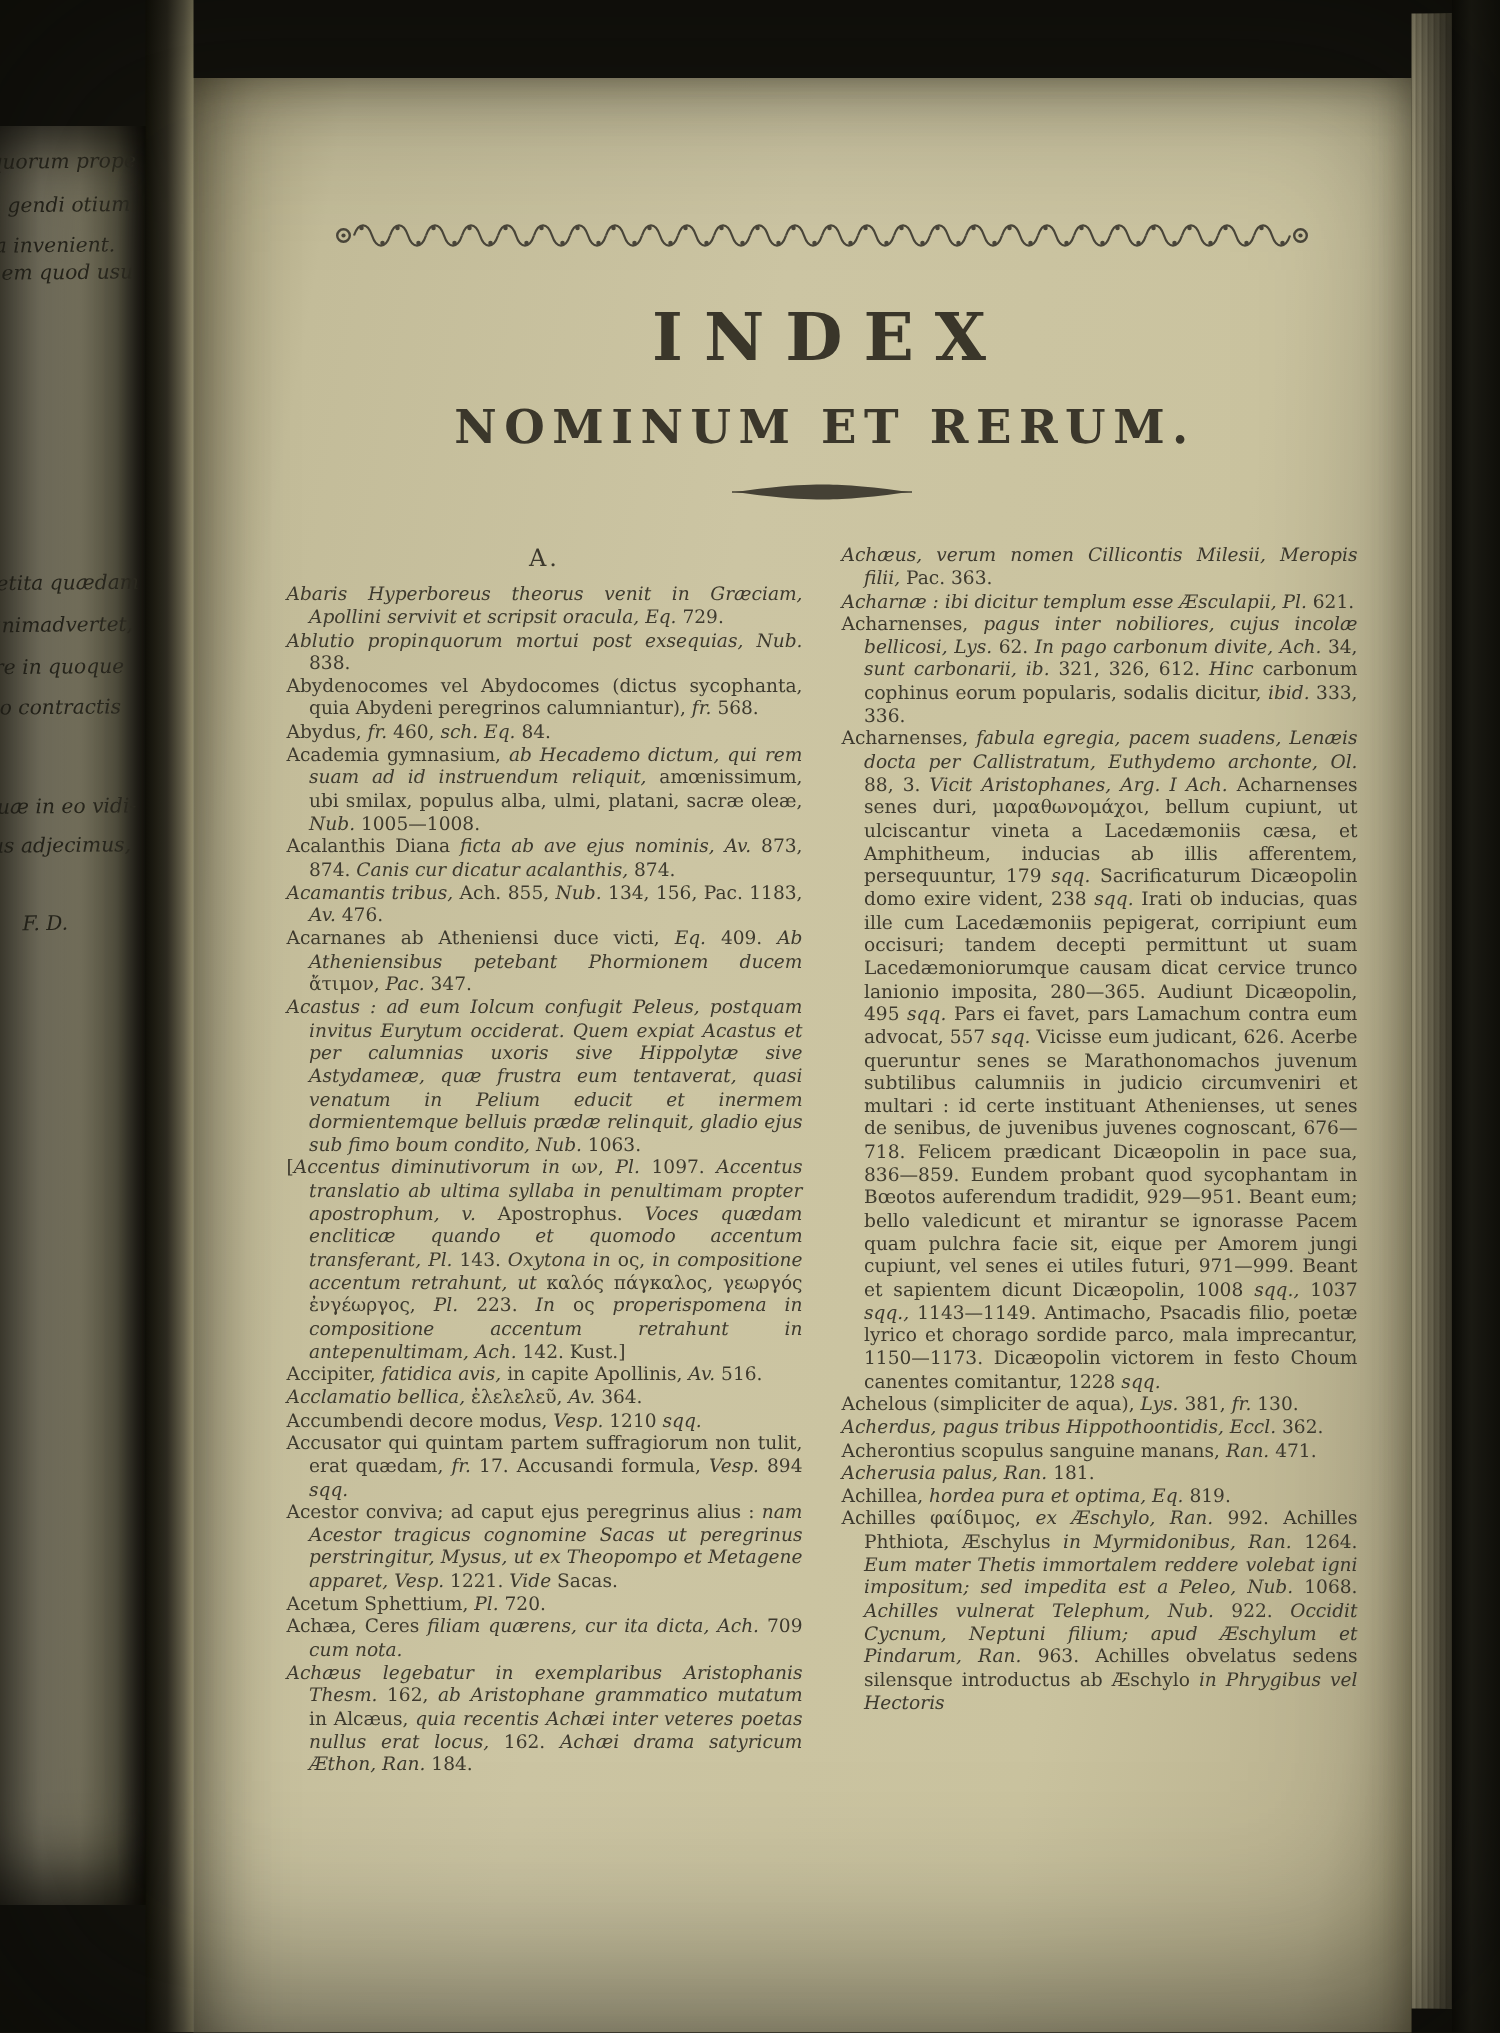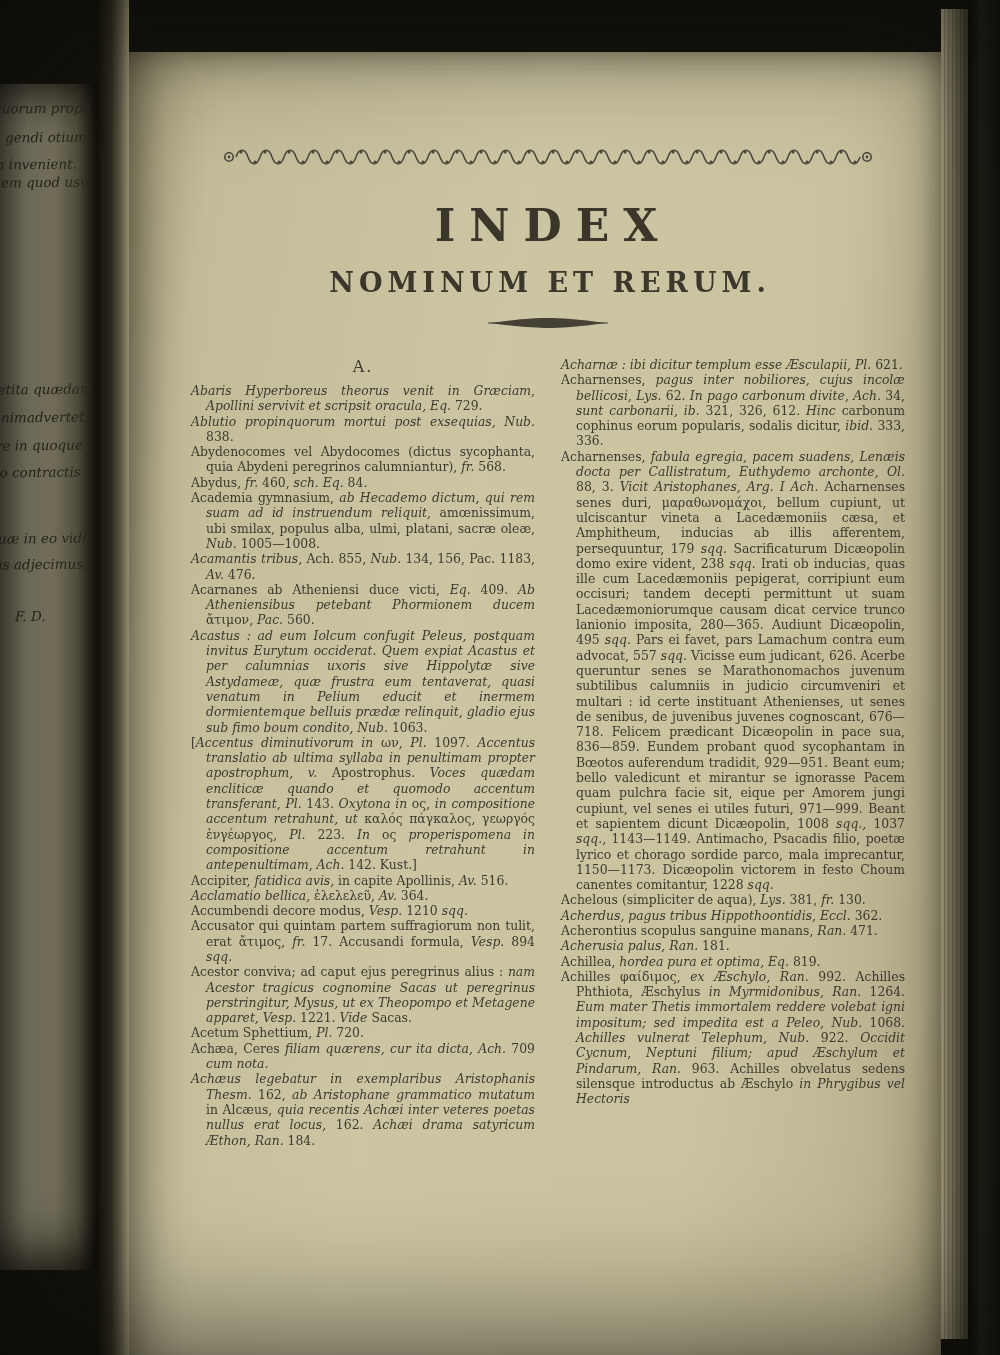--- a/index.html
+++ b/index.html
@@ -23,21 +23,21 @@
     box-shadow:inset 34px 0 55px -28px rgba(25,22,12,.6),
                inset -14px 0 26px -12px rgba(60,54,34,.45),
                inset 0 -34px 55px -32px rgba(45,40,24,.5),
                inset 0 26px 45px -30px rgba(45,40,24,.4);
     padding:0;box-sizing:border-box;margin-top:47px;}
   .page-inner{padding:92px 36px 0 62px;}
 
   .ornament-wrap{text-align:center;}
   .title{margin:26px 0 0 0;text-align:center;font-size:44px;font-weight:700;
     letter-spacing:14px;color:#3a362a;padding-left:10px;}
-  .subtitle{margin:16px 0 0 0;text-align:center;font-size:27px;font-weight:700;
+  .subtitle{margin:16px 0 0 0;text-align:center;font-size:31px;font-weight:700;
     letter-spacing:5px;color:#3b372b;padding-left:4px;}
   .divider-wrap{text-align:center;margin-top:16px;}
 
   .columns{display:flex;gap:26px;margin-top:24px;}
   .col{flex:1 1 0;min-width:0;}
   .section-letter{text-align:center;font-size:16px;letter-spacing:2px;color:#3d392d;margin-bottom:7px;}
   .entry{margin:0;padding-left:15px;text-indent:-15px;text-align:justify;
     font-size:12.4px;line-height:15.3px;color:#3e3a2e;}
   .it{font-style:italic;}
 
@@ -130,34 +130,36 @@
       </div>
 
       <div class="columns">
         <div class="col" id="col-left">
           <div class="section-letter">A.</div>
         <p class="entry"><span class="it">Abaris Hyperboreus theorus venit in Græciam, Apollini servivit et scripsit oracula, Eq.</span><span> 729.</span></p>
             <p class="entry"><span class="it">Ablutio propinquorum mortui post exsequias, Nub.</span><span> 838.</span></p>
             <p class="entry"><span>Abydenocomes vel Abydocomes (dictus sycophanta, quia Abydeni peregrinos calumniantur), </span><span class="it">fr.</span><span> 568.</span></p>
             <p class="entry"><span>Abydus, </span><span class="it">fr.</span><span> 460, </span><span class="it">sch. Eq.</span><span> 84.</span></p>
             <p class="entry"><span>Academia gymnasium, </span><span class="it">ab Hecademo dictum, qui rem suam ad id instruendum reliquit,</span><span> amœnissimum, ubi smilax, populus alba, ulmi, platani, sacræ oleæ, </span><span class="it">Nub.</span><span> 1005—1008.</span></p>
+            <p class="entry"><span>Acalanthis Diana </span><span class="it">ficta ab ave ejus nominis, Av.</span><span> 873, 874. </span><span class="it">Canis cur dicatur acalanthis,</span><span> 874.</span></p>
             <p class="entry"><span class="it">Acamantis tribus,</span><span> Ach. 855, </span><span class="it">Nub.</span><span> 134, 156, Pac. 1183, </span><span class="it">Av.</span><span> 476.</span></p>
-            <p class="entry"><span>Acarnanes ab Atheniensi duce victi, </span><span class="it">Eq.</span><span> 409. </span><span class="it">Ab Atheniensibus petebant Phormionem ducem</span><span> ἄτιμον, </span><span class="it">Pac.</span><span> 560.</span></p>
+            <p class="entry"><span>Acarnanes ab Atheniensi duce victi, </span><span class="it">Eq.</span><span> 409. </span><span class="it">Ab Atheniensibus petebant Phormionem ducem</span><span> ἄτιμον, </span><span class="it">Pac.</span><span> 347.</span></p>
             <p class="entry"><span class="it">Acastus : ad eum Iolcum confugit Peleus, postquam invitus Eurytum occiderat. Quem expiat Acastus et per calumnias uxoris sive Hippolytæ sive Astydameæ, quæ frustra eum tentaverat, quasi venatum in Pelium educit et inermem dormientemque belluis prædæ relinquit, gladio ejus sub fimo boum condito, Nub.</span><span> 1063.</span></p>
             <p class="entry"><span>[</span><span class="it">Accentus diminutivorum in</span><span> ων, </span><span class="it">Pl.</span><span> 1097. </span><span class="it">Accentus translatio ab ultima syllaba in penultimam propter apostrophum, v.</span><span> Apostrophus. </span><span class="it">Voces quædam encliticæ quando et quomodo accentum transferant, Pl.</span><span> 143. </span><span class="it">Oxytona in</span><span> ος, </span><span class="it">in compositione accentum retrahunt, ut</span><span> καλός πάγκαλος, γεωργός ἐνγέωργος, </span><span class="it">Pl.</span><span> 223. </span><span class="it">In</span><span> ος </span><span class="it">properispomena in compositione accentum retrahunt in antepenultimam, Ach.</span><span> 142. Kust.]</span></p>
             <p class="entry"><span>Accipiter, </span><span class="it">fatidica avis,</span><span> in capite Apollinis, </span><span class="it">Av.</span><span> 516.</span></p>
             <p class="entry"><span class="it">Acclamatio bellica,</span><span> ἐλελελεῦ, </span><span class="it">Av.</span><span> 364.</span></p>
             <p class="entry"><span>Accumbendi decore modus, </span><span class="it">Vesp.</span><span> 1210 </span><span class="it">sqq.</span></p>
-            <p class="entry"><span>Accusator qui quintam partem suffragiorum non tulit, erat ἄτιμος, </span><span class="it">fr.</span><span> 17. Accusandi formula, </span><span class="it">Vesp.</span><span> 894 </span><span class="it">sqq.</span></p>
+            <p class="entry"><span>Accusator qui quintam partem suffragiorum non tulit, erat quædam, </span><span class="it">fr.</span><span> 17. Accusandi formula, </span><span class="it">Vesp.</span><span> 894 </span><span class="it">sqq.</span></p>
             <p class="entry"><span>Acestor conviva; ad caput ejus peregrinus alius : </span><span class="it">nam Acestor tragicus cognomine Sacas ut peregrinus perstringitur, Mysus, ut ex Theopompo et Metagene apparet, Vesp.</span><span> 1221. </span><span class="it">Vide</span><span> Sacas.</span></p>
             <p class="entry"><span>Acetum Sphettium, </span><span class="it">Pl.</span><span> 720.</span></p>
             <p class="entry"><span>Achæa, Ceres </span><span class="it">filiam quærens, cur ita dicta, Ach.</span><span> 709 </span><span class="it">cum nota.</span></p>
             <p class="entry"><span class="it">Achæus legebatur in exemplaribus Aristophanis Thesm.</span><span> 162, </span><span class="it">ab Aristophane grammatico mutatum</span><span> in Alcæus, </span><span class="it">quia recentis Achæi inter veteres poetas nullus erat locus,</span><span> 162. </span><span class="it">Achæi drama satyricum Æthon, Ran.</span><span> 184.</span></p>
           </div>
         <div class="col" id="col-right">
+            <p class="entry"><span class="it">Achæus, verum nomen Cillicontis Milesii, Meropis filii,</span><span> Pac. 363.</span></p>
             <p class="entry"><span class="it">Acharnæ : ibi dicitur templum esse Æsculapii, Pl.</span><span> 621.</span></p>
             <p class="entry"><span>Acharnenses, </span><span class="it">pagus inter nobiliores, cujus incolæ bellicosi, Lys.</span><span> 62. </span><span class="it">In pago carbonum divite, Ach.</span><span> 34, </span><span class="it">sunt carbonarii, ib.</span><span> 321, 326, 612. </span><span class="it">Hinc</span><span> carbonum cophinus eorum popularis, sodalis dicitur, </span><span class="it">ibid.</span><span> 333, 336.</span></p>
             <p class="entry"><span>Acharnenses, </span><span class="it">fabula egregia, pacem suadens, Lenæis docta per Callistratum, Euthydemo archonte, Ol.</span><span> 88, 3. </span><span class="it">Vicit Aristophanes, Arg. I Ach.</span><span> Acharnenses senes duri, μαραθωνομάχοι, bellum cupiunt, ut ulciscantur vineta a Lacedæmoniis cæsa, et Amphitheum, inducias ab illis afferentem, persequuntur, 179 </span><span class="it">sqq.</span><span> Sacrificaturum Dicæopolin domo exire vident, 238 </span><span class="it">sqq.</span><span> Irati ob inducias, quas ille cum Lacedæmoniis pepigerat, corripiunt eum occisuri; tandem decepti permittunt ut suam Lacedæmoniorumque causam dicat cervice trunco lanionio imposita, 280—365. Audiunt Dicæopolin, 495 </span><span class="it">sqq.</span><span> Pars ei favet, pars Lamachum contra eum advocat, 557 </span><span class="it">sqq.</span><span> Vicisse eum judicant, 626. Acerbe queruntur senes se Marathonomachos juvenum subtilibus calumniis in judicio circumveniri et multari : id certe instituant Athenienses, ut senes de senibus, de juvenibus juvenes cognoscant, 676—718. Felicem prædicant Dicæopolin in pace sua, 836—859. Eundem probant quod sycophantam in Bœotos auferendum tradidit, 929—951. Beant eum; bello valedicunt et mirantur se ignorasse Pacem quam pulchra facie sit, eique per Amorem jungi cupiunt, vel senes ei utiles futuri, 971—999. Beant et sapientem dicunt Dicæopolin, 1008 </span><span class="it">sqq.,</span><span> 1037 </span><span class="it">sqq.,</span><span> 1143—1149. Antimacho, Psacadis filio, poetæ lyrico et chorago sordide parco, mala imprecantur, 1150—1173. Dicæopolin victorem in festo Choum canentes comitantur, 1228 </span><span class="it">sqq.</span></p>
             <p class="entry"><span>Achelous (simpliciter de aqua), </span><span class="it">Lys.</span><span> 381, </span><span class="it">fr.</span><span> 130.</span></p>
             <p class="entry"><span class="it">Acherdus, pagus tribus Hippothoontidis, Eccl.</span><span> 362.</span></p>
             <p class="entry"><span>Acherontius scopulus sanguine manans, </span><span class="it">Ran.</span><span> 471.</span></p>
             <p class="entry"><span class="it">Acherusia palus, Ran.</span><span> 181.</span></p>
             <p class="entry"><span>Achillea, </span><span class="it">hordea pura et optima, Eq.</span><span> 819.</span></p>
             <p class="entry"><span>Achilles φαίδιμος, </span><span class="it">ex Æschylo, Ran.</span><span> 992. Achilles Phthiota, Æschylus </span><span class="it">in Myrmidonibus, Ran.</span><span> 1264. </span><span class="it">Eum mater Thetis immortalem reddere volebat igni impositum; sed impedita est a Peleo, Nub.</span><span> 1068. </span><span class="it">Achilles vulnerat Telephum, Nub.</span><span> 922. </span><span class="it">Occidit Cycnum, Neptuni filium; apud Æschylum et Pindarum, Ran.</span><span> 963. Achilles obvelatus sedens silensque introductus ab Æschylo </span><span class="it">in Phrygibus vel Hectoris</span></p>
           </div>

